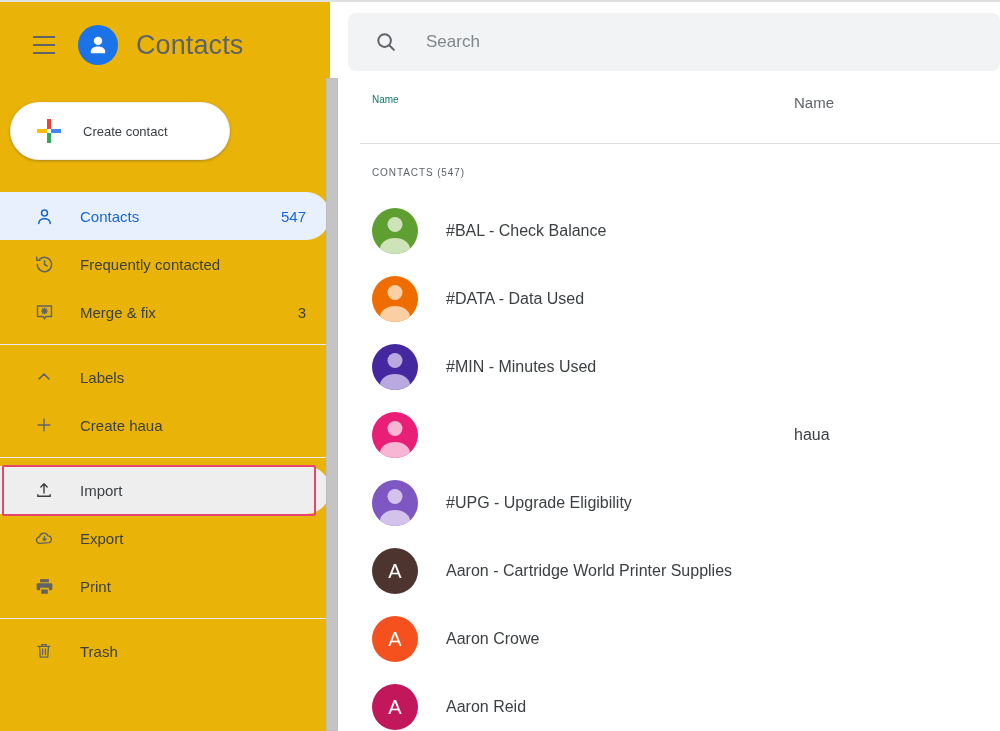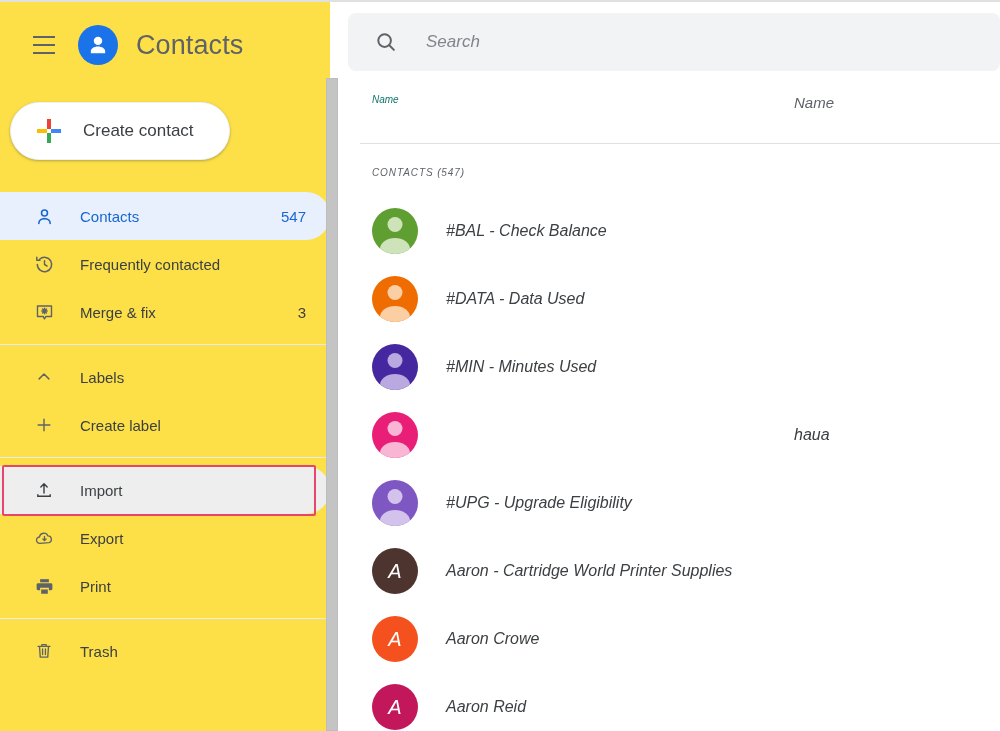--- a/index.html
+++ b/index.html
@@ -13,21 +13,21 @@
 
   
   .top-hairline {
     position:absolute; left:0; top:0; width:1000px; height:2px;
     background:#e0e0e0;
   }
 
   
   #sidebar {
     position:absolute; left:0; top:2px; width:330px; height:729px;
-    background:#fde047;
+    background:#eab308;
     padding-left:16px;
   }
 
   .app-header {
     position:absolute; left:0; top:14px; width:330px; height:58px;
     display:flex; align-items:center;
   }
   .hamburger {
     width:44px; height:44px; margin-left:22px;
     display:flex; flex-direction:column; justify-content:center; align-items:center;
@@ -55,21 +55,21 @@
     box-shadow:0 1px 3px rgba(60,64,67,.28), 0 1px 2px rgba(60,64,67,.12);
     display:flex; align-items:center; cursor:pointer;
   }
   .gplus { position:relative; width:24px; height:24px; margin-left:26px; flex:none; }
   .gplus span { position:absolute; display:block; }
   .gplus .arm-l { left:0;  top:10px; width:10px; height:4px; background:#fbbc04; }
   .gplus .arm-r { left:14px;top:10px; width:10px; height:4px; background:#4285f4; }
   .gplus .arm-t { left:10px;top:0;    width:4px;  height:10px;background:#ea4335; }
   .gplus .arm-b { left:10px;top:14px; width:4px;  height:10px;background:#34a853; }
   .create-label {
-    margin-left:22px; font-size:17px; color:#3c4043; font-weight:400;
+    margin-left:22px; font-size:13px; color:#3c4043; font-weight:400;
     white-space:nowrap;
   }
 
   
   .nav-list { position:absolute; left:0; top:190px; width:330px; }
   .nav-item {
     position:relative; height:48px; display:flex; align-items:center;
     border-radius:0 24px 24px 0; cursor:pointer; padding-right:24px;
   }
   .nav-item .n-icon {
@@ -101,21 +101,21 @@
   .sb-track {
     position:absolute; left:326px; top:78px; width:12px; height:653px;
     background:#ffffff;
   }
   .sb-thumb {
     position:absolute; left:326px; top:78px; width:12px; height:653px;
     background:#c4c4c4; border:1px solid #bdbdbd;
   }
 
   
-  #main { position:absolute; left:340px; top:2px; width:660px; height:729px; background:#fff;font-style:italic; }
+  #main { position:absolute; left:340px; top:2px; width:660px; height:729px; background:#fff; }
 
   .searchbar {
     position:absolute; left:8px; top:11px; width:652px; height:58px;
     background:#f1f3f4; border-radius:8px;
     display:flex; align-items:center;
     cursor:text;
   }
   .search-ic { margin-left:26px; width:24px; height:24px; flex:none; }
   .search-ph {
     margin-left:28px; font-size:17px; color:#80868b; font-weight:400;
@@ -248,21 +248,21 @@
         <span class="n-label">Labels</span>
         <span class="n-count"></span>
       </div>
 
       <div class="nav-item">
         <span class="n-icon">
           <svg width="20" height="20" viewBox="0 0 24 24" fill="none" stroke="#5f6368" stroke-width="1.7">
             <path d="M12 5v14M5 12h14" stroke-linecap="round"></path>
           </svg>
         </span>
-        <span class="n-label">Create label</span>
+        <span class="n-label">Create haua</span>
         <span class="n-count"></span>
       </div>
 
       <div class="divider"></div>
 
       <div style="position:relative;">
         <div class="nav-item hovered">
           <span class="n-icon">
             <svg width="20" height="20" viewBox="0 0 24 24" fill="none" stroke="#3c4043" stroke-width="1.7">
               <path d="M12 15.5V4.8M8.2 8.4L12 4.6l3.8 3.8" stroke-linecap="round" stroke-linejoin="round"></path>

